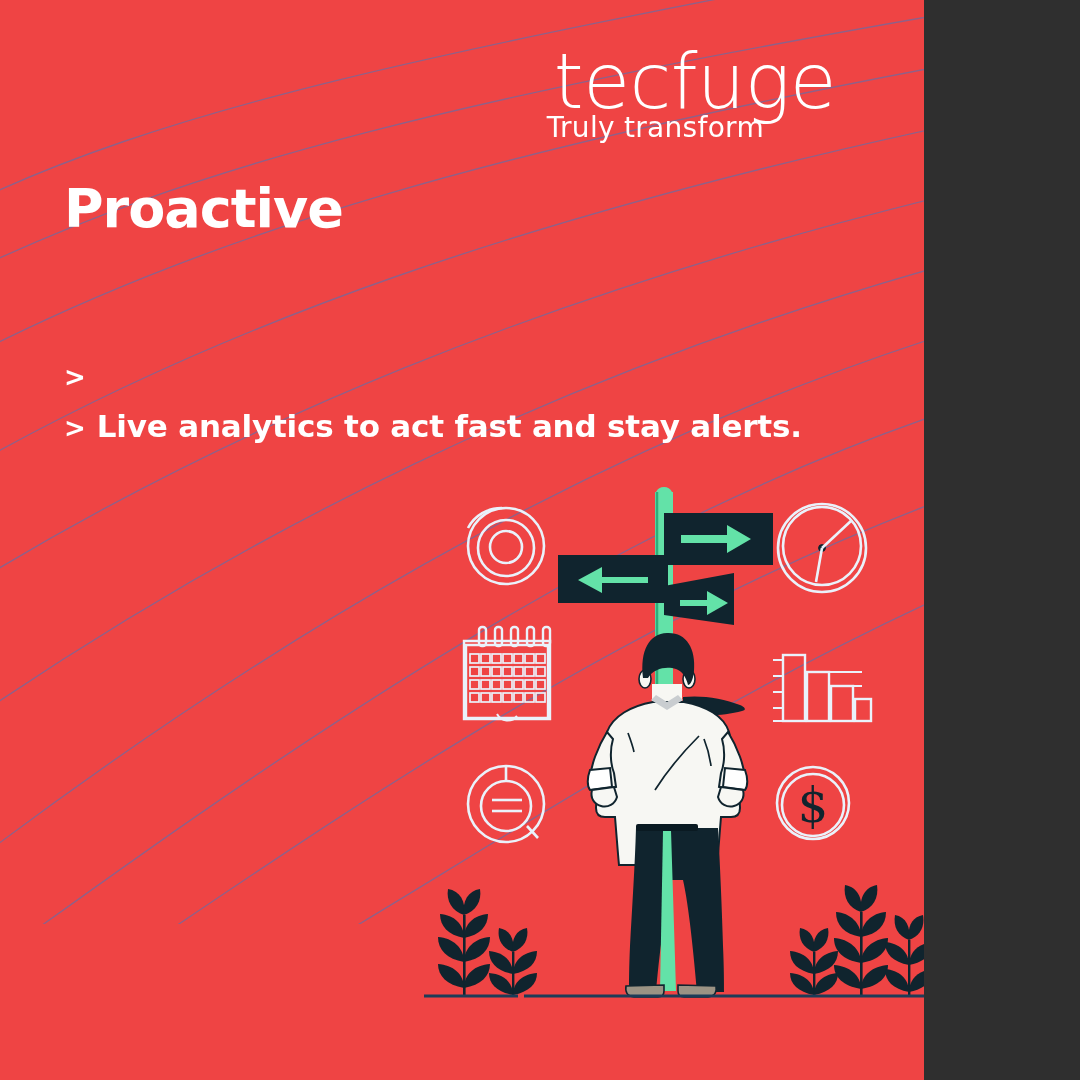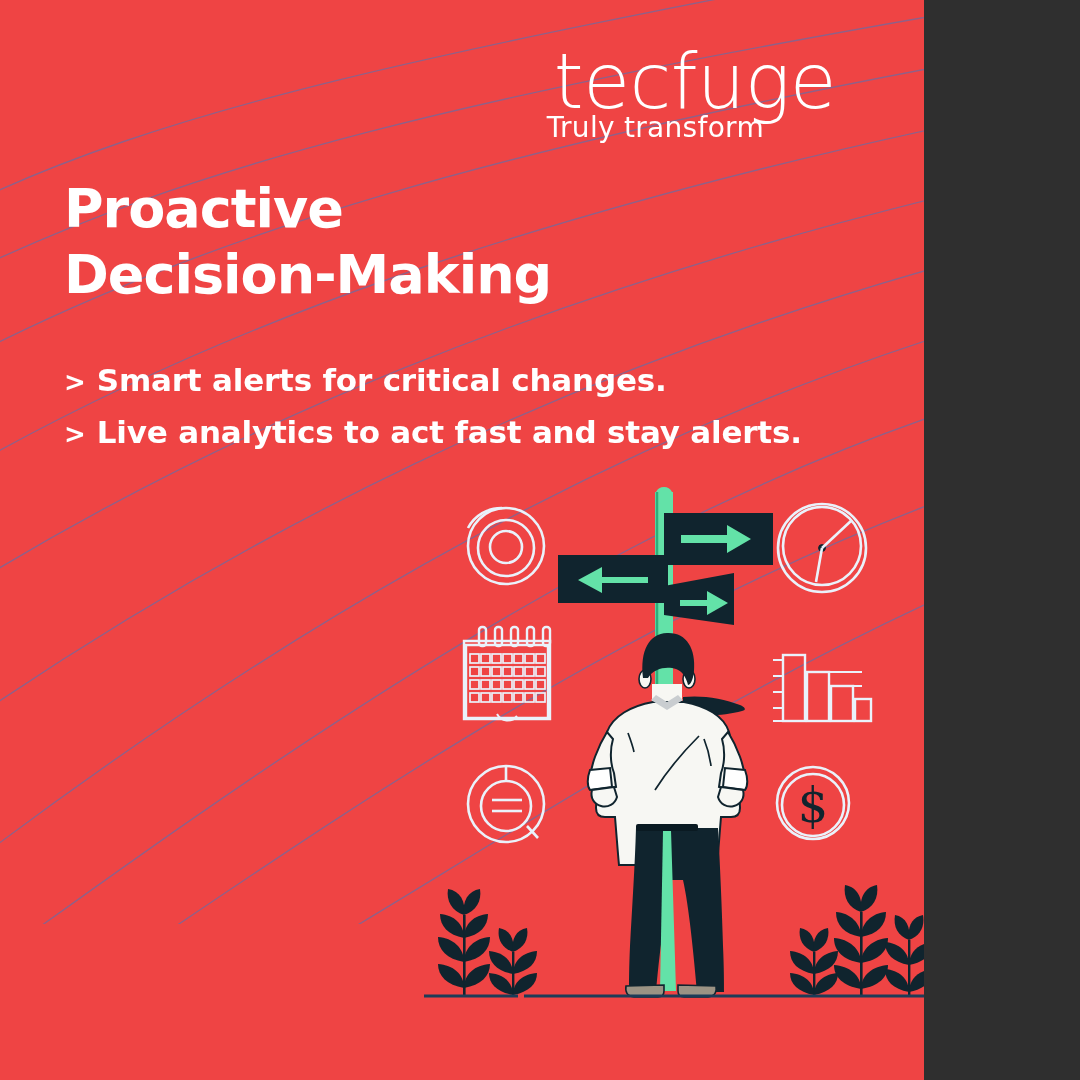--- a/index.html
+++ b/index.html
@@ -120,27 +120,25 @@
     </g>
   </svg>
 
   <div id="logo">
     <span id="logo-word">tecfuge</span>
     <span id="logo-tag">Truly transform</span>
   </div>
 
   <div id="headline">
     <span class="hl-line">Proactive</span>
-    <span class="hl-line">Decision-Making</span>
   </div>
 
   <div id="bullets">
     <div class="bullet-row">
       <span class="bullet-marker">&gt;</span>
-      <span class="bullet-text">Smart alerts for critical changes.</span>
     </div>
     <div class="bullet-row">
       <span class="bullet-marker">&gt;</span>
       <span class="bullet-text">Live analytics to act fast and stay alerts.</span>
     </div>
   </div>
 
   <svg id="illustration" viewBox="0 0 1080 1080">
 
     <g fill="none" stroke="#eaf2fb" stroke-width="2.6">

